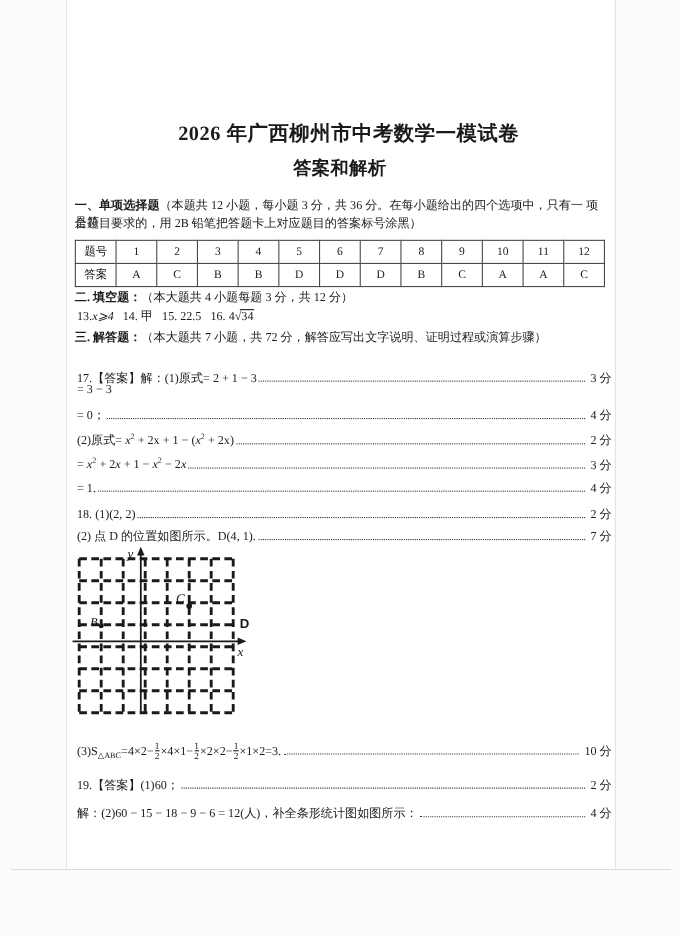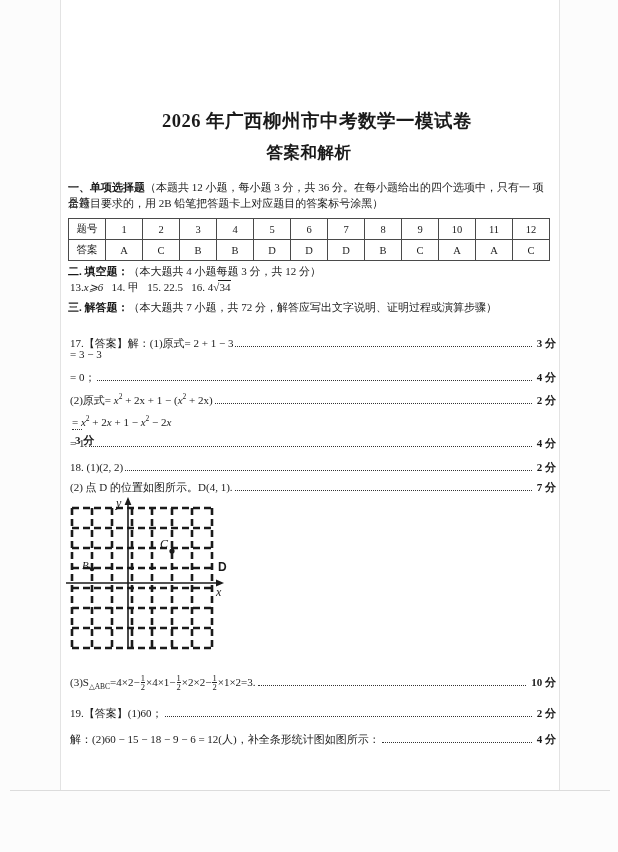--- a/index.html
+++ b/index.html
@@ -63,21 +63,21 @@
     white-space:nowrap;
   }
   .row .txt{flex:0 0 auto;}
   .row .lead{
     flex:1 1 auto;
     border-bottom:1.6px dotted #333;
     margin:0 2px 3px 2px;
     min-width:10px;
     height:1px;
   }
-  .row .mark{flex:0 0 auto;font-weight:bold;padding-left:3px;}
+  .row .mark{flex:0 0 auto;font-weight:normal;padding-left:3px;}
   .plain{
     position:absolute;left:70px;font-size:11px;white-space:nowrap;
   }
   i.v{font-family:"Liberation Serif",serif;font-style:italic;}
   sup{font-size:0.68em;vertical-align:super;}
   sub{font-size:0.68em;vertical-align:sub;}
   .frac{
     display:inline-block;vertical-align:middle;
     text-align:center;font-size:8.5px;line-height:1.05;
     margin:0 1px;position:relative;top:-0.5px;
@@ -142,21 +142,21 @@
     <td class="cell">C</td>
   </tr>
 </tbody>
   </table>
 
 <div class="sec-head" style="left:68px;top:264px;">
   <span>二. 填空题：</span><span class="norm">（本大题共 4 小题每题 3 分，共 12 分）</span>
 </div>
 
 <div class="plain" style="top:280px;">
-  <span>13.</span><i class="v">x⩾6</i>&nbsp;&nbsp;&nbsp;<span>14.</span>&nbsp;<span>甲</span>&nbsp;&nbsp;&nbsp;<span>15.</span>&nbsp;<span>22.5</span>&nbsp;&nbsp;&nbsp;<span>16.</span>&nbsp;<span>4</span><span>√</span><span class="sqrt">34</span>
+  <span>13.</span><i class="v">x⩾4</i>&nbsp;&nbsp;&nbsp;<span>14.</span>&nbsp;<span>甲</span>&nbsp;&nbsp;&nbsp;<span>15.</span>&nbsp;<span>22.5</span>&nbsp;&nbsp;&nbsp;<span>16.</span>&nbsp;<span>4</span><span>√</span><span class="sqrt">34</span>
 </div>
 
 <div class="sec-head" style="left:68px;top:300px;">
   <span>三. 解答题：</span><span class="norm">（本大题共 7 小题，共 72 分，解答应写出文字说明、证明过程或演算步骤）</span>
 </div>
 
 <div class="row" style="top:336px;">
   <span class="txt">17.【答案】解：(1)原式= 2 + 1 − 3</span>
   <span class="lead"></span>
   <span class="mark">3 分</span>
@@ -169,21 +169,21 @@
 </div>
 
 <div class="row" style="top:392px;">
   <span class="txt">
     <span>(2)原式= </span><i class="v">x</i><sup>2</sup><span> + 2x + 1 − (</span><i class="v">x</i><sup>2</sup><span> + 2x)</span>
   </span>
   <span class="lead"></span>
   <span class="mark">2 分</span>
 </div>
 
-<div class="row" style="top:414px;flex-direction:column;">
+<div class="row" style="top:414px;">
   <span class="txt">
     <span>= </span><i class="v">x</i><sup>2</sup> + 2<i class="v">x</i> + 1 − <i class="v">x</i><sup>2</sup> − 2<i class="v">x</i>
   </span>
   <span class="lead"></span>
   <span class="mark">3 分</span>
 </div>
 
 <div class="row" style="top:436px;">
   <span class="txt">= 1.</span>
   <span class="lead"></span>

